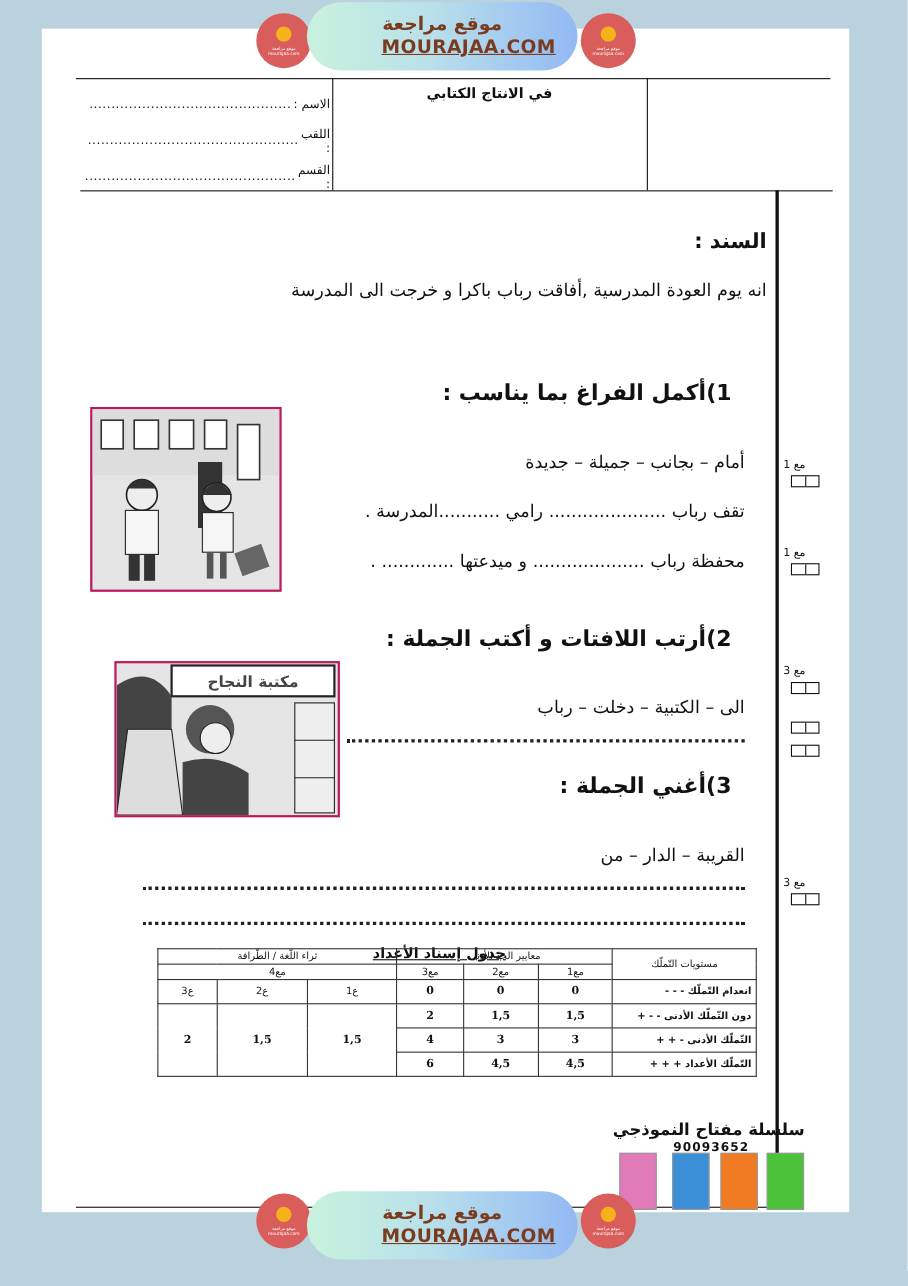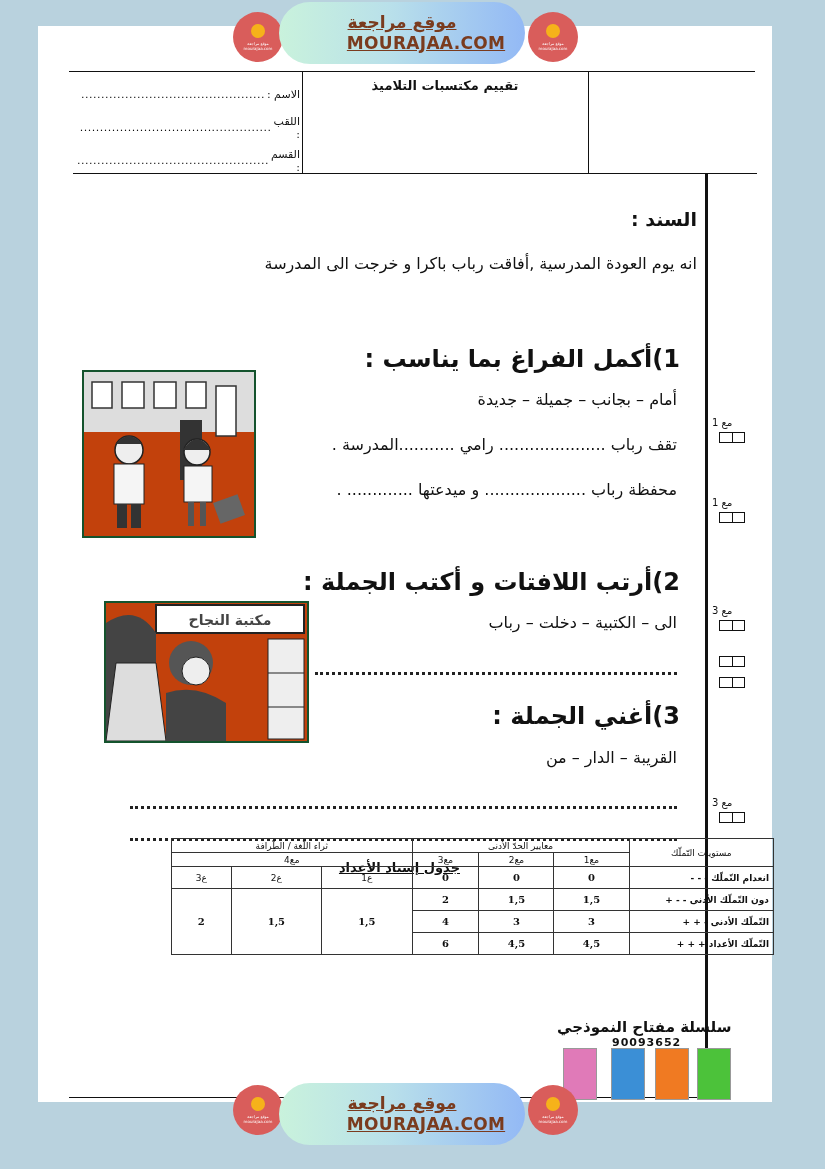--- a/index.html
+++ b/index.html
@@ -7,21 +7,21 @@
   body { background: #b9d2de; position: relative; font-family: "DejaVu Sans", sans-serif; color: #111; }
 
   .page { position: absolute; left: 38px; top: 26px; width: 734px; height: 1076px; background: #fff; }
 
   
   .banner { position: absolute; left: 279px; width: 246px; height: 62px; border-radius: 31px;
             background: linear-gradient(90deg, #c9f2dc 0%, #b9e0ea 45%, #93b9f5 100%);
             display: flex; flex-direction: column; align-items: center; justify-content: center; z-index: 5; }
   .banner.top { top: 2px; }
   .banner.bottom { top: 1083px; }
-  .banner .ar { font-family: "DejaVu Sans", sans-serif; font-weight: bold; font-size: 17px; color: #7a3b1e; text-decoration: underline; line-height: 20px; direction: rtl; }
+  .banner .ar { font-family: "DejaVu Sans", sans-serif; font-weight: bold; font-size: 17px; color: #7a3b1e; line-height: 20px; direction: rtl; }
   .banner .en { font-family: "DejaVu Sans", sans-serif; font-weight: bold; font-size: 17px; color: #7a3b1e; text-decoration: underline; line-height: 22px; letter-spacing: 0.3px; margin-left: 48px; }
   .logo-badge { position: absolute; width: 50px; height: 50px; border-radius: 50%; background: #d95d5b;
                 display: flex; flex-direction: column; align-items: center; justify-content: center; z-index: 5; }
   .logo-badge .dot { width: 14px; height: 14px; border-radius: 50%; background: #f6b21a; margin-bottom: 3px; }
   .logo-badge .txt { font-size: 4px; color: #fff; line-height: 5px; text-align: center; }
 
   
   .hline { position: absolute; height: 1px; background: #111; }
   .vline { position: absolute; width: 1px; background: #111; }
   .thick-v { position: absolute; width: 3px; background: #111; }
@@ -29,38 +29,38 @@
   .hdr-center { position: absolute; left: 303px; top: 72px; width: 284px; text-align: center; direction: rtl; font-weight: bold; font-size: 13px; }
   .hdr-center div { height: 28px; line-height: 28px; }
   .hdr-fields { position: absolute; left: 80px; top: 78px; width: 220px; direction: rtl; font-size: 11px; }
   .hdr-fields .f { height: 33px; display: flex; align-items: center; gap: 2px; }
   .hdr-fields .dots { letter-spacing: 0.5px; font-size: 11px; }
 
   .rtl { direction: rtl; text-align: right; }
   .sanad-title { position: absolute; right: 128px; top: 208px; font-weight: bold; font-size: 19px; }
   .sanad-text { position: absolute; right: 128px; top: 254px; font-size: 16px; white-space: nowrap; }
 
-  .q-title { position: absolute; right: 145px; font-weight: bold; font-size: 24px; white-space: nowrap; }
-  .q-line { position: absolute; right: 148px; font-size: 16px; white-space: nowrap; }
+  .q-title { position: absolute; right: 160px; font-weight: bold; font-size: 20px; white-space: nowrap; }
+  .q-line { position: absolute; right: 148px; font-size: 16px; white-space: nowrap; margin-top: 20px; }
   .dotline { position: absolute; border-bottom: 3px dotted #222; height: 2px; }
 
-  .illus { position: absolute; border: 2px solid #14532d; background: #c2410c; overflow: hidden; }
+  .illus { position: absolute; border: 2px solid #be185d; background: #e5e5e5; overflow: hidden; }
 
   .score { position: absolute; left: 712px; width: 40px; text-align: left; }
   .score .lbl { font-size: 10px; direction: rtl; }
   .score .box { display: flex; width: 26px; height: 11px; border: 1.5px solid #111; margin: 4px auto 0; }
   .score .box span { flex: 1; }
   .score .box span:first-child { border-right: 1.5px solid #111; }
   .box-only { position: absolute; left: 719px; width: 26px; height: 11px; border: 1.5px solid #111; display: flex; }
   .box-only span { flex: 1; }
   .box-only span:first-child { border-right: 1.5px solid #111; }
 
   
   .grade-title { position: absolute; left: 310px; top: 860px; width: 150px; text-align: right; font-weight: bold; font-size: 13px; direction: rtl; text-decoration: underline; }
-  table.grade { position: absolute; left: 143px; top: 838px; width: 603px; border-collapse: collapse; direction: rtl; font-size: 10px; margin-left: 28px; }
+  table.grade { position: absolute; left: 143px; top: 862px; width: 545px; border-collapse: collapse; direction: rtl; font-size: 10px; }
   table.grade td { border: 1.5px solid #333; text-align: center; height: 22px; font-weight: bold; font-family: "DejaVu Serif", serif; }
   table.grade td.lvl { text-align: right; padding-right: 4px; font-family: "DejaVu Sans", sans-serif; font-size: 9px; }
   table.grade td.hd { font-family: "DejaVu Sans", sans-serif; font-weight: normal; font-size: 9px; height: 14px; }
 
   .series { position: absolute; left: 557px; top: 1018px; font-weight: bold; font-size: 15px; direction: rtl; letter-spacing: 1px; }
   .phone { position: absolute; left: 612px; top: 1036px; font-weight: bold; font-size: 11px; letter-spacing: 1px; }
   .book { position: absolute; top: 1048px; width: 34px; height: 52px; border: 1px solid #999; }
 </style>
 </head>
 <body>
@@ -81,21 +81,21 @@
 </div>
 
 <div class="hline" style="left:69px;top:71px;width:686px;"></div>
 <div class="hline" style="left:73px;top:173px;width:684px;"></div>
 <div class="vline" style="left:302px;top:71px;height:102px;"></div>
 <div class="vline" style="left:588px;top:71px;height:102px;"></div>
 <div class="thick-v" style="left:705px;top:173px;height:925px;"></div>
 <div class="hline" style="left:69px;top:1097px;width:640px;"></div>
 
 <div class="hdr-center">
-  <div>تقييم مكتسبات التلاميذ</div>
+  <div>في الانتاج الكتابي</div>
 </div>
 
 <div class="hdr-fields">
   <div class="f">
     <span>الاسم :</span>
     <span class="dots">..............................................</span>
   </div>
   <div class="f">
     <span>اللقب :</span>
     <span class="dots">................................................</span>

